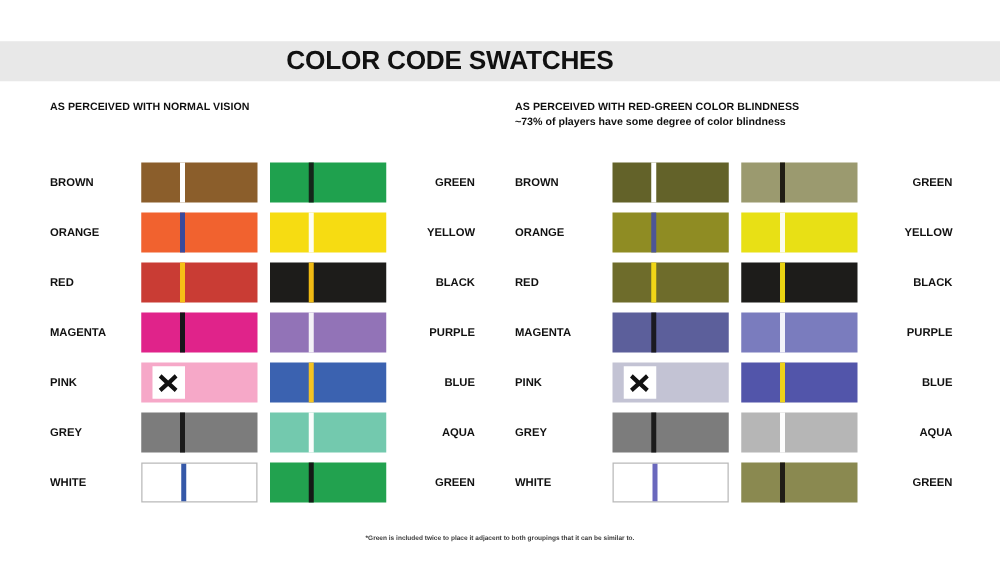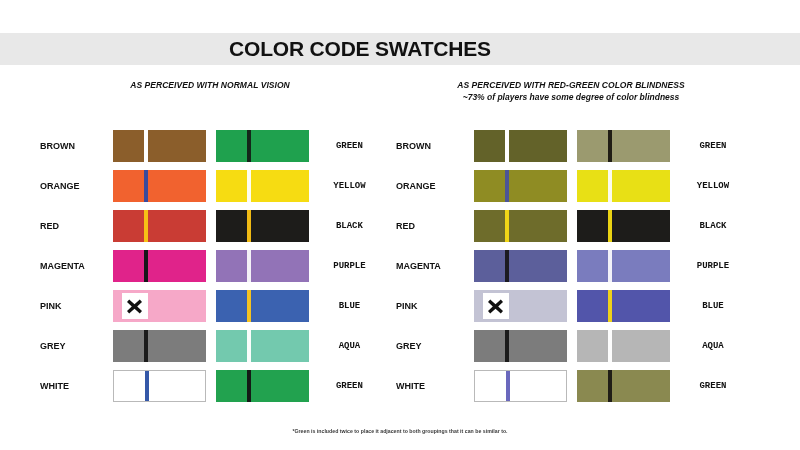--- a/index.html
+++ b/index.html
@@ -13,34 +13,34 @@
     background:#e8e8e8;
   }
   .title-text{
     position:absolute;left:0;top:33px;width:720px;height:32px;
     display:flex;align-items:center;justify-content:center;
     font-size:21px;font-weight:bold;letter-spacing:-0.2px;
     color:#111111;
   }
   .panel{position:absolute;top:80px;}
   .panel-left{left:40px;width:340px;}
-  .panel-right{left:396px;width:350px;}
-  .panel-head{text-align:center;color:#111111;font-style:italic;}
+  .panel-right{left:412px;width:350px;}
+  .panel-head{color:#111111;}
   .panel-head .l1{font-size:8.5px;font-weight:bold;letter-spacing:0.05px;}
   .panel-head .l2{font-size:8.5px;font-weight:bold;margin-top:2px;}
   .rows{position:absolute;top:50px;left:0;width:100%;}
   .row{
     display:flex;align-items:center;height:32px;margin-bottom:8px;
   }
   .lbl{
     font-size:9px;font-weight:bold;color:#111111;
     white-space:nowrap;
   }
   .lbl-left{width:72px;text-align:left;padding-right:10px;}
-  .lbl-right{width:70px;text-align:center;padding-left:10px;font-family:Liberation Mono, monospace;}
+  .lbl-right{width:70px;text-align:right;padding-left:10px;}
   .sw{
     position:relative;width:93px;height:32px;
     box-sizing:border-box;flex:none;
   }
   .sw.bordered{border:1px solid #b9b9b9;}
   .gap{width:10px;flex:none;}
   .stripe{
     position:absolute;top:0;bottom:0;width:4px;left:31px;
   }
   .xbox{

